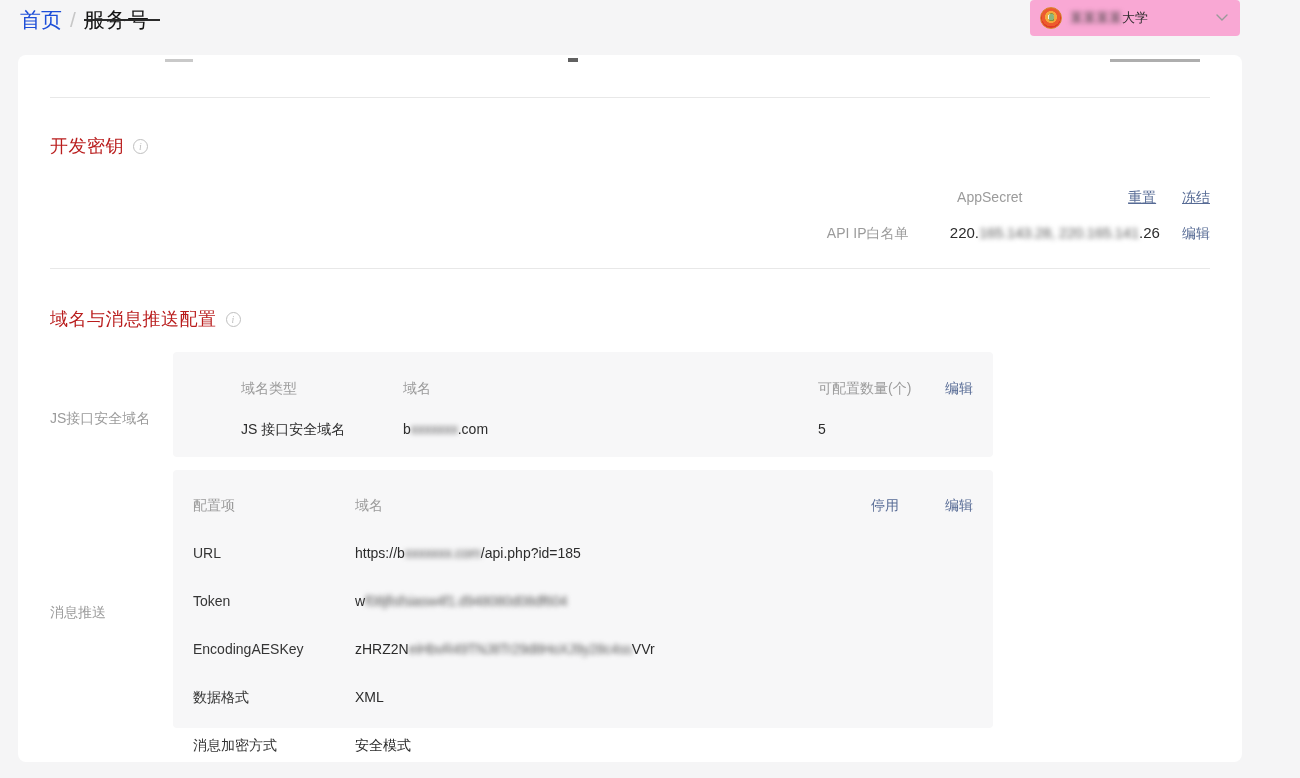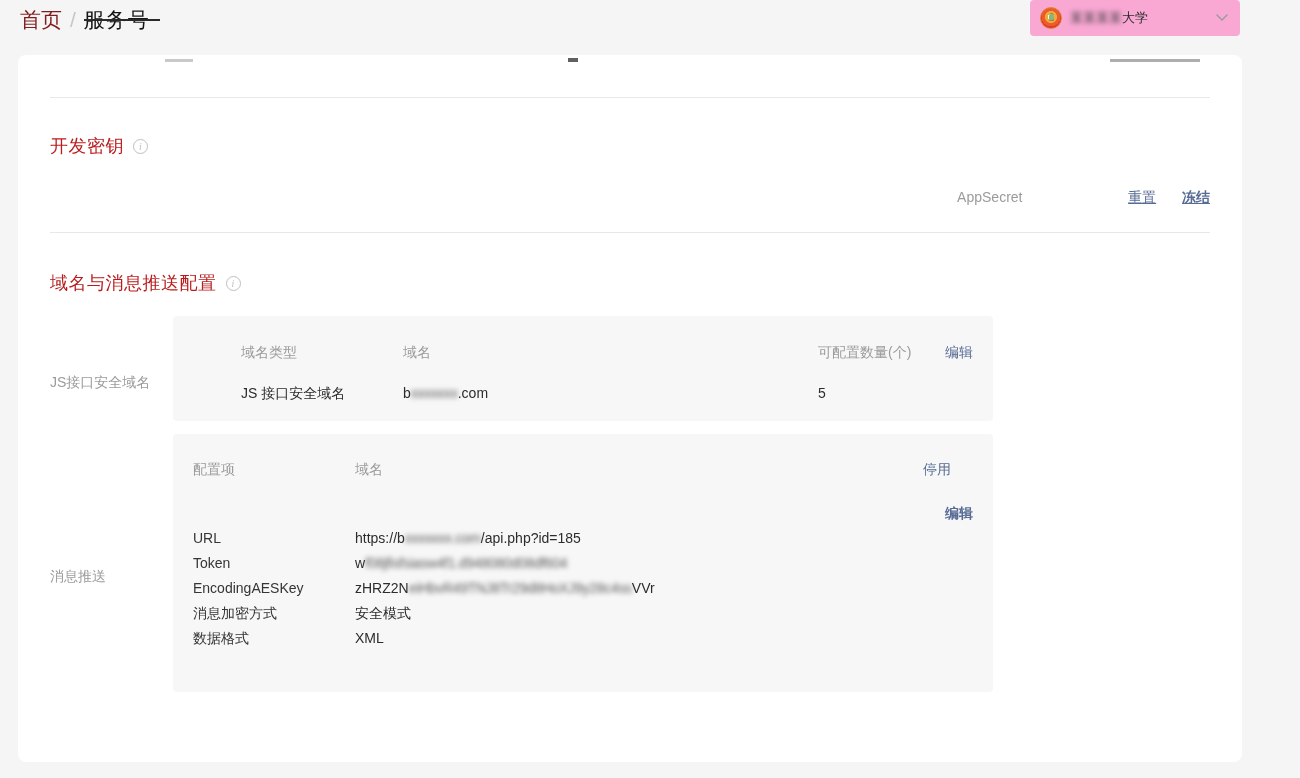--- a/index.html
+++ b/index.html
@@ -10,21 +10,21 @@
     color:#2c2c2c;
     overflow:hidden;
     position:relative;
   }
   
   .topbar { height:55px; position:relative; }
   .breadcrumb {
     position:absolute; left:20px; top:6px;
     font-size:21px; display:flex; align-items:center; gap:8px;
   }
-  .crumb-home { color:#7f1d1d; cursor:pointer; }
+  .crumb-home { color:#1d4ed8; cursor:pointer; }
   .crumb-sep { color:#c7c7c7; font-weight:300; }
   .crumb-current-wrap { position:relative; display:inline-block; }
   .crumb-current { color:#141414; font-weight:500; letter-spacing:1px; }
   .strike {
     position:absolute; left:0; top:13px; width:116%; height:2px;
     background:#2a2a2a; pointer-events:none;
   }
   .account-chip {
     position:absolute; right:60px; top:0;
     width:210px; height:36px; background:#f9a8d4; border-radius:4px;
@@ -70,40 +70,40 @@
     color:#bfbfbf; font-size:10px; font-style:italic; font-family:"Liberation Serif",serif;
     display:inline-flex; align-items:center; justify-content:center;
     margin-left:9px; cursor:pointer;
   }
   .kv-row { display:flex; align-items:baseline; font-size:14px; line-height:22px;justify-content:flex-end; }
   .kv-row.r1 { margin-top:28px; }
   .kv-row.r2 { margin-top:14px; }
   .kv-label { width:123px; color:#9b9b9b; flex:none; }
   .link { color:#576b95; cursor:pointer; text-decoration:none; font-size:14px; }
   .link.u { text-decoration:underline;margin-left:48px; }
-  .link + .link { margin-left:22px;font-weight:bold; }
+  .link + .link { margin-left:22px; }
   .ip-value { color:#2c2c2c; font-size:15px; }
   .ip-value .edit { margin-left:18px; }
   
   .panel-row { display:flex; align-items:center; }
   .panel-row.js { margin-top:21px; }
   .panel-row.msg { margin-top:13px; }
   .row-label { width:123px; flex:none; color:#9b9b9b; font-size:14px; padding-top:26px; line-height:20px; }
   .panel {
     width:820px; background:#f7f7f8; border-radius:4px;
   }
   .panel.js-panel { height:105px; padding:26px 20px 0; }
   .panel.msg-panel { height:258px; padding:25px 20px 0; }
   .tgrid { display:grid; grid-template-columns:162px 415px 1fr auto; font-size:14px; line-height:20px; align-items:baseline;margin-left:48px; }
   .tgrid.head { color:#9b9b9b; }
   .tgrid.body { color:#2c2c2c; margin-top:21px; }
   .mgrid { display:grid; grid-template-columns:162px 1fr auto; font-size:14px; line-height:20px; align-items:baseline; }
   .mgrid.head { color:#9b9b9b; }
-  .mgrid .actions { display:flex; gap:24px;flex-direction:column; }
-  .mrow { display:grid; grid-template-columns:162px 1fr; font-size:14px; line-height:20px; margin-top:5px; color:#353535; }
+  .mgrid .actions { display:flex; gap:24px; }
+  .mrow { display:grid; grid-template-columns:162px 1fr; font-size:14px; line-height:20px; margin-top:28px; color:#353535; }
   .val { color:#2c2c2c; white-space:nowrap; }
   .right-link { justify-self:end; }
 </style>
 </head>
 <body>
 
 <div class="topbar">
   <div class="breadcrumb">
     <span class="crumb-home">首页</span>
     <span class="crumb-sep">/</span>
@@ -141,20 +141,27 @@
       <span class="sec-title">开发密钥</span>
       <span class="info-icon">i</span>
     </div>
     <div class="kv-row r1">
       <span class="kv-label">AppSecret</span>
       <span>
         <a class="link u">重置</a>
         <a class="link u">冻结</a>
       </span>
     </div>
+    <div class="kv-row r2">
+      <span class="kv-label">API IP白名单</span>
+      <span class="ip-value">
+        <span>220.</span><span class="mosaic">165.143.28, 220.165.141</span><span>.26</span>
+        <a class="link edit">编辑</a>
+      </span>
+    </div>
   </div>
 
   <hr class="divider d2">
 
   <div class="section">
     <div class="sec-title-row t2">
       <span class="sec-title">域名与消息推送配置</span>
       <span class="info-icon">i</span>
     </div>
 
@@ -193,23 +200,23 @@
         </div>
         <div class="mrow">
           <span>Token</span>
           <span class="val"><span>w</span><span class="mosaic">f08jfisfsiasw4f1.d948080d08df604</span><span></span></span>
         </div>
         <div class="mrow">
           <span>EncodingAESKey</span>
           <span class="val"><span>zHRZ2N</span><span class="mosaic">eiHbvR49TNJ8Tr29d8HoXJ9y28c4ss</span><span>VVr</span></span>
         </div>
         <div class="mrow">
+          <span>数据格式</span>
+          <span class="val"><span></span><span class="mosaic"></span><span>XML</span></span>
+        </div>
+        <div class="mrow">
           <span>消息加密方式</span>
           <span class="val"><span></span><span class="mosaic"></span><span>安全模式</span></span>
         </div>
-        <div class="mrow">
-          <span>数据格式</span>
-          <span class="val"><span></span><span class="mosaic"></span><span>XML</span></span>
-        </div>
       </div>
     </div>
   </div>
 </div>
 
 </body></html>

